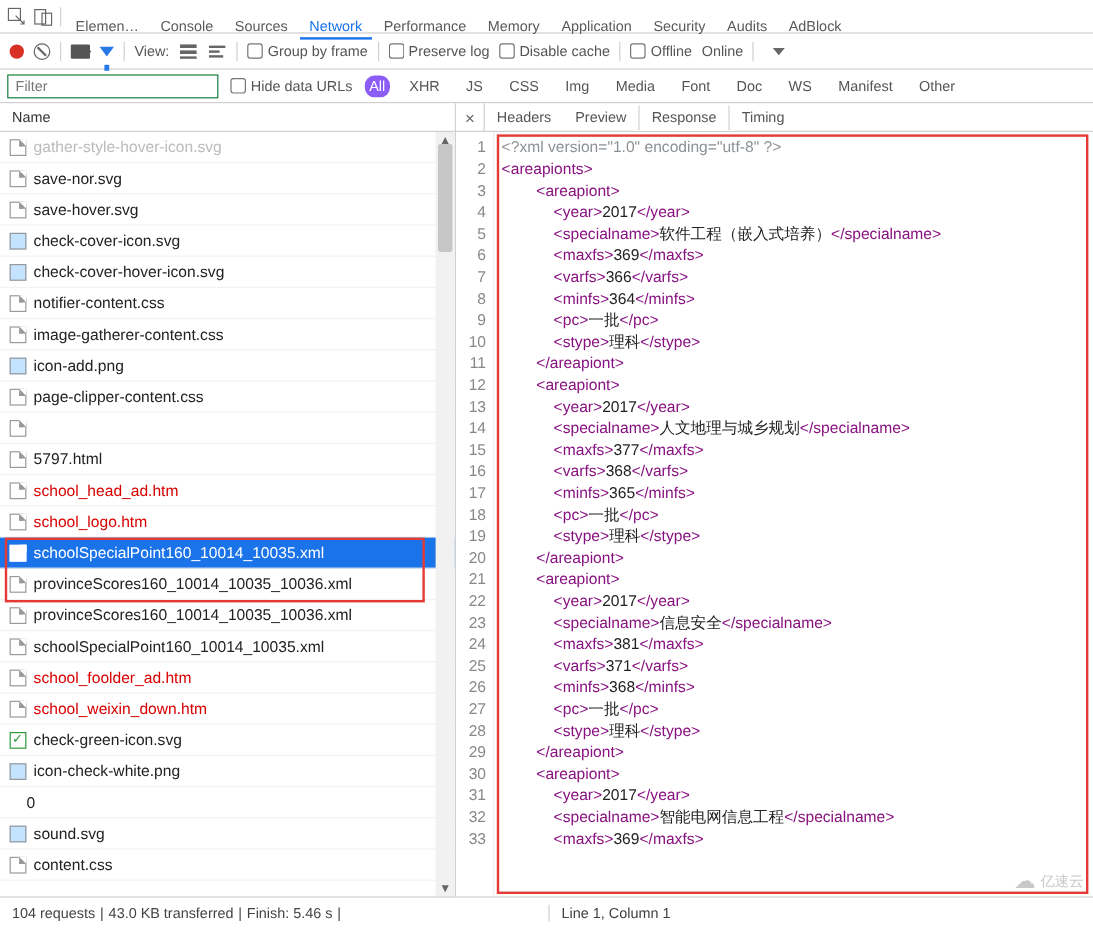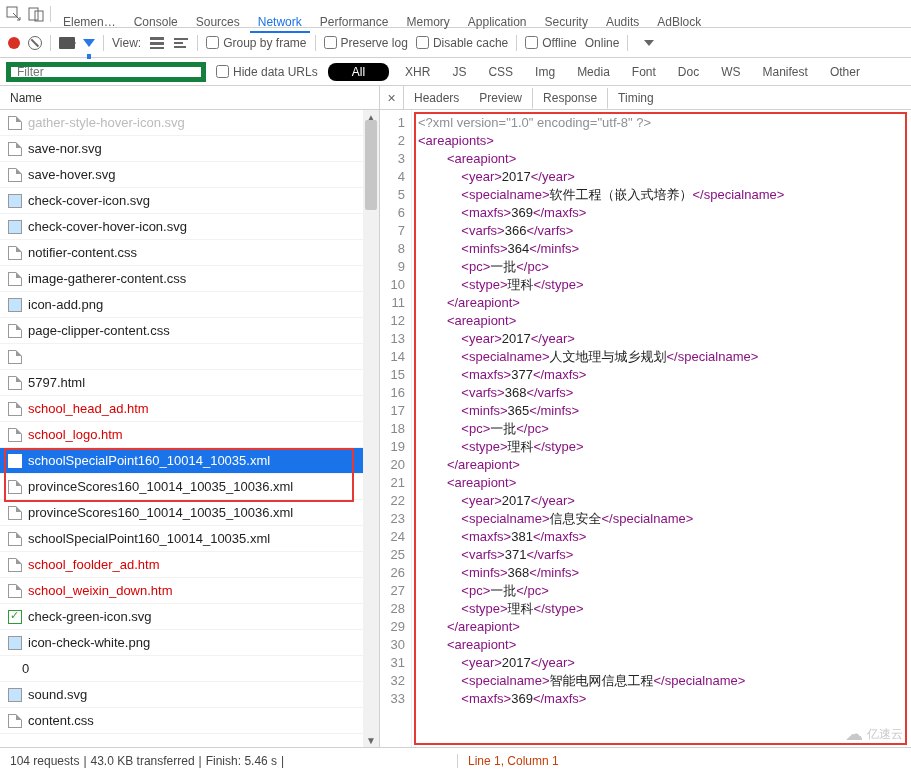--- a/index.html
+++ b/index.html
@@ -37,23 +37,23 @@
   .funnel::after{content:"";position:absolute;left:-2px;top:7px;width:4px;height:5px;background:#2879e8;}
   .lbl{color:#555;}
   .chk{display:flex;align-items:center;gap:4px;color:#555;}
   .chk input{margin:0;width:13px;height:13px;}
   .drop{color:#555;}
   .tri-down{width:0;height:0;border-left:5px solid transparent;border-right:5px solid transparent;border-top:6px solid #666;margin-left:8px;}
   .mini-ico{width:16px;height:16px;display:inline-flex;align-items:center;justify-content:center;}
 
   
   .filter-row{display:flex;align-items:center;height:28px;border-bottom:1px solid var(--border);padding:0 6px;gap:10px;}
-  .filter-input{width:200px;height:20px;border:5px solid #15803d;padding:0 6px;color:#888;font-size:12px;}
+  .filter-input{width:176px;height:20px;border:1px solid #15803d;padding:0 6px;color:#888;font-size:12px;}
   .type-pill{color:#555;padding:2px 6px;}
-  .type-pill.all{background:#000000;color:#fff;border-radius:8px;padding:2px 24px;text-align:right;}
+  .type-pill.all{background:#8b5cf6;color:#fff;border-radius:8px;padding:2px 4px;text-align:right;}
 
   
   .main{display:flex;height:calc(773px - 28px - 30px - 28px - 26px);}
   .left{width:380px;border-right:1px solid var(--border);display:flex;flex-direction:column;position:relative;}
   .right{flex:1;display:flex;flex-direction:column;}
 
   .name-hdr{height:24px;border-bottom:1px solid var(--border);display:flex;align-items:center;padding:0 10px;color:#333;font-weight:400;}
   .file-list{flex:1;overflow:hidden;}
   .file-row{height:26px;display:flex;align-items:center;padding:0 8px;gap:6px;border-bottom:1px solid #f2f2f2;font-size:13px;color:#222;white-space:nowrap;overflow:hidden;}
   .file-row.redlink{color:var(--red);}
@@ -82,21 +82,21 @@
   .code-wrap{flex:1;display:flex;font-family:Consolas,Menlo,monospace;font-size:13px;position:relative;overflow:hidden;}
   .gutter{width:32px;background:#fff;color:#888;text-align:right;padding:4px 6px 0 0;border-right:1px solid #eee;line-height:18px;}
   .code{flex:1;padding:4px 4px 0 6px;white-space:pre;line-height:18px;color:var(--code-text);}
   .t{color:var(--code-tag);margin-top:37px;} 
   .cmt{color:var(--code-comment);}
   .red-code-box{position:absolute;border:2px solid #e53935;pointer-events:none;}
 
   
   .status{position:absolute;left:0;right:0;bottom:0;height:26px;display:flex;align-items:center;border-top:1px solid var(--border);font-size:12px;color:#444;}
   .status .l{width:458px;padding:0 10px;border-right:1px solid var(--border);display:flex;gap:4px;}
-  .status .r{flex:1;padding:0 10px;color:#c2410c;}
+  .status .r{flex:1;padding:0 10px;color:#404040;}
 
   .watermark{position:absolute;right:8px;bottom:30px;color:#c8c8c8;font-size:12px;display:flex;align-items:center;gap:4px;}
   .watermark .cloud{font-size:18px;line-height:1;}
 </style>
 </head>
 <body>
 
 <div class="tabs-row">
   <span class="ico">
       <svg width="16" height="16">

